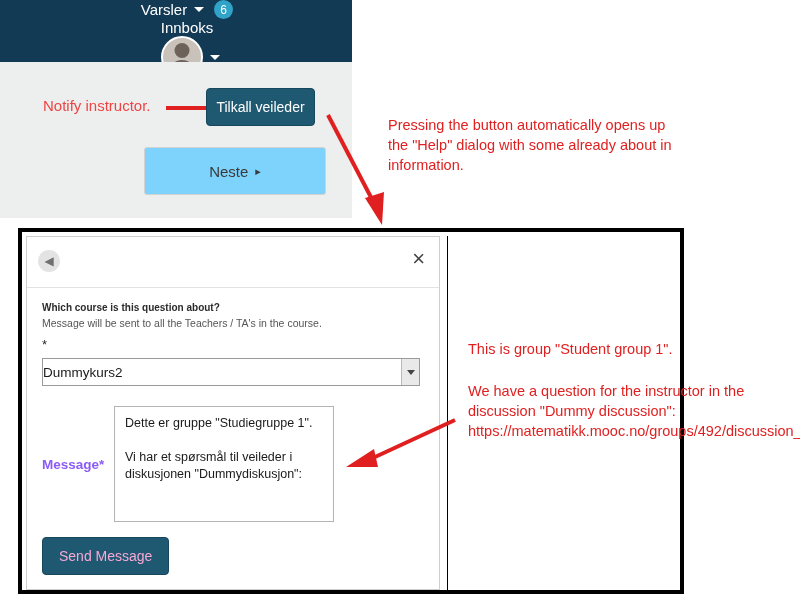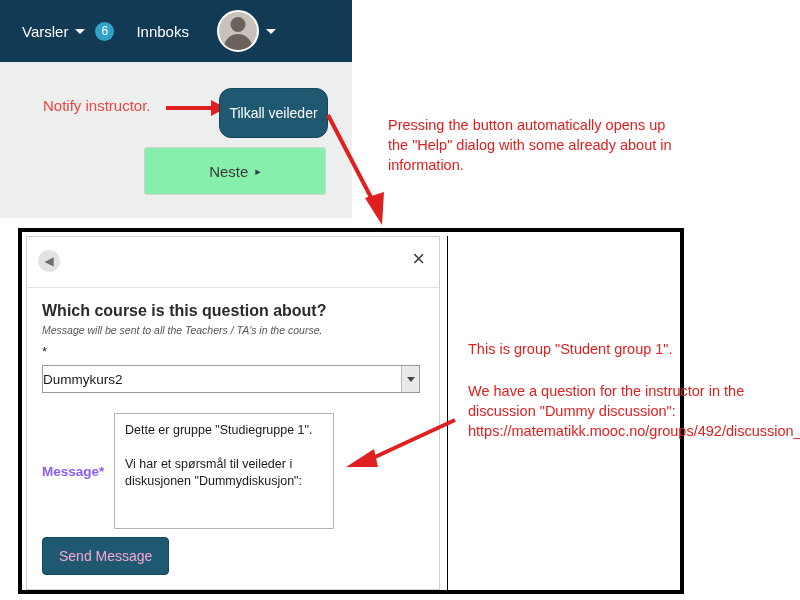--- a/index.html
+++ b/index.html
@@ -18,20 +18,21 @@
   
   .topnav {
     position: absolute;
     left: 0; top: 0;
     width: 352px;
     height: 62px;
     background: #123a54;
     color: #ffffff;
     display: flex;
     align-items: center;
+    flex-direction: column;
   }
   .nav-item {
     color: #ffffff;
     font-size: 15px;
     margin-left: 22px;
     display: flex;
     align-items: center;
     white-space: nowrap;
   }
   .caret-down {
@@ -93,37 +94,37 @@
     border-bottom: 2px solid #ffffff;
   }
   .notify-label {
     position: absolute;
     left: 43px; top: 97px;
     color: #ef4444;
     font-size: 15px;
   }
   .btn-tilkall {
     position: absolute;
-    left: 219px; top: 88px;
-    width: 109px; height: 50px;
+    left: 206px; top: 88px;
+    width: 109px; height: 38px;
     background: #1f5871;
     color: #ffffff;
     font-size: 14px;
     border: 1px solid #17475c;
-    border-radius: 12px;
+    border-radius: 4px;
     display: flex;
     align-items: center;
     justify-content: center;
     box-sizing: border-box;
   }
   .btn-neste {
     position: absolute;
     left: 144px; top: 147px;
     width: 182px; height: 48px;
-    background: #86efac;
+    background: #7dd3fc;
     border: 1px solid #d2d2d2;
     border-radius: 3px;
     color: #3a3a3a;
     font-size: 15px;
     display: flex;
     align-items: center;
     justify-content: center;
     box-sizing: border-box;
   }
   .btn-neste .arrow {
@@ -172,30 +173,29 @@
     position: absolute;
     right: 14px; top: 10px;
     font-size: 22px;
     color: #444444;
     line-height: 24px;
   }
   .dialog-body {
     padding: 14px 15px 0 15px;
   }
   .q-title {
-    font-size: 16px;
+    font-size: 10px;
     color: #2b2b2b;
     margin: 0 0 4px 0;
     font-weight: bold;
   }
   .q-sub {
     font-size: 10.5px;
     color: #555555;
     margin: 0 0 8px 0;
-    font-style: italic;
   }
   .req-star {
     font-size: 13px;
     color: #2b2b2b;
     margin: 0 0 6px 0;
   }
   .select-box {
     position: relative;
     width: 378px;
     height: 28px;

